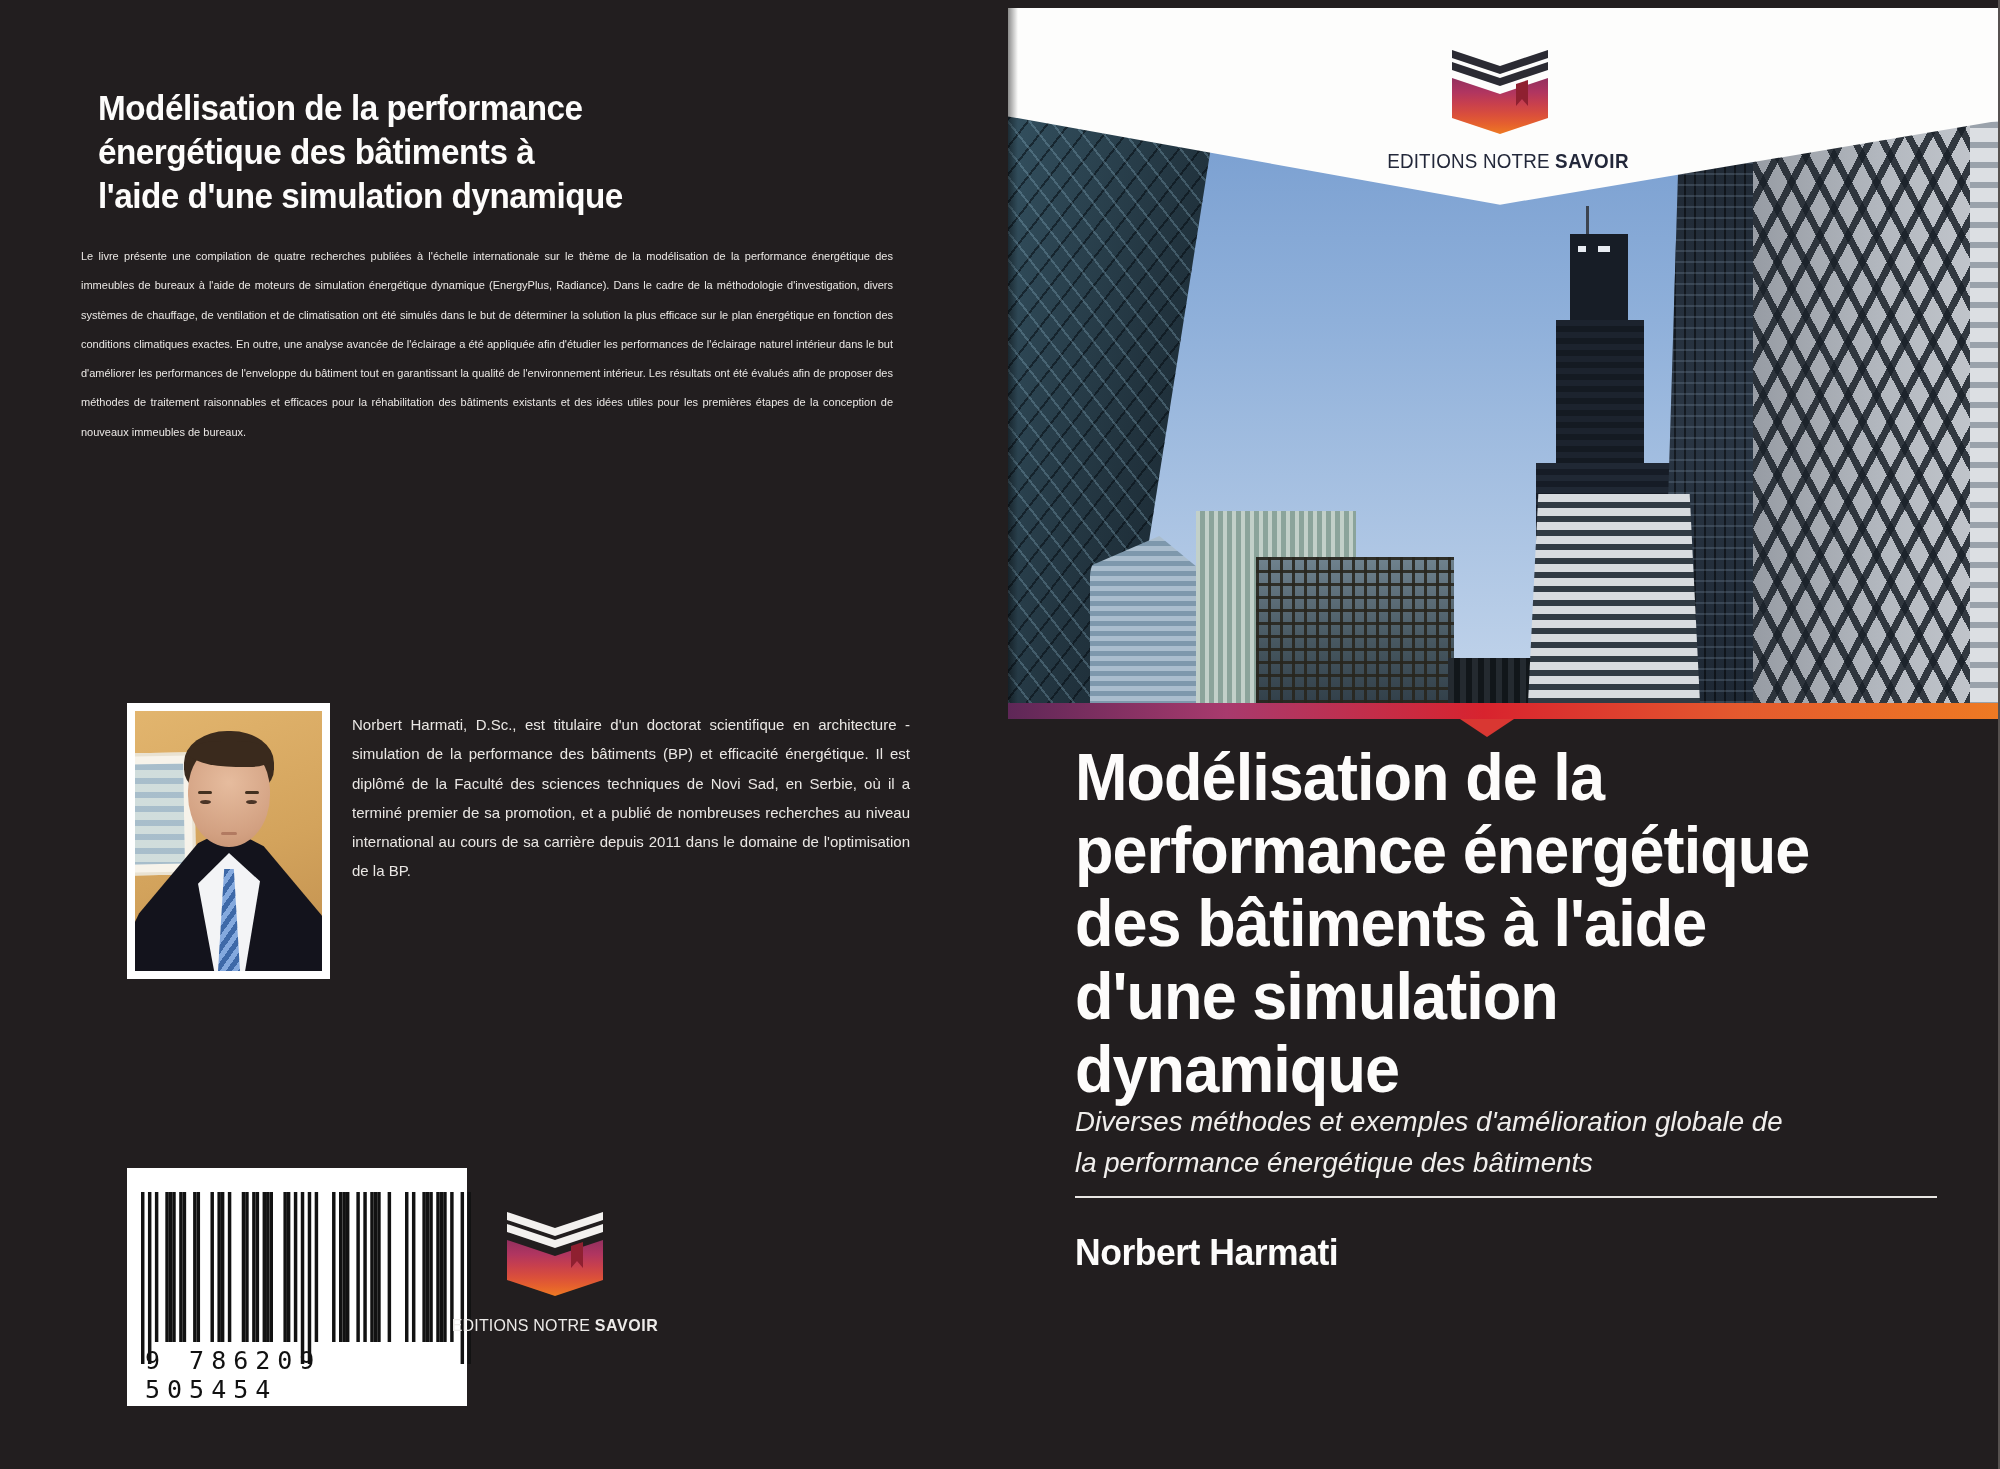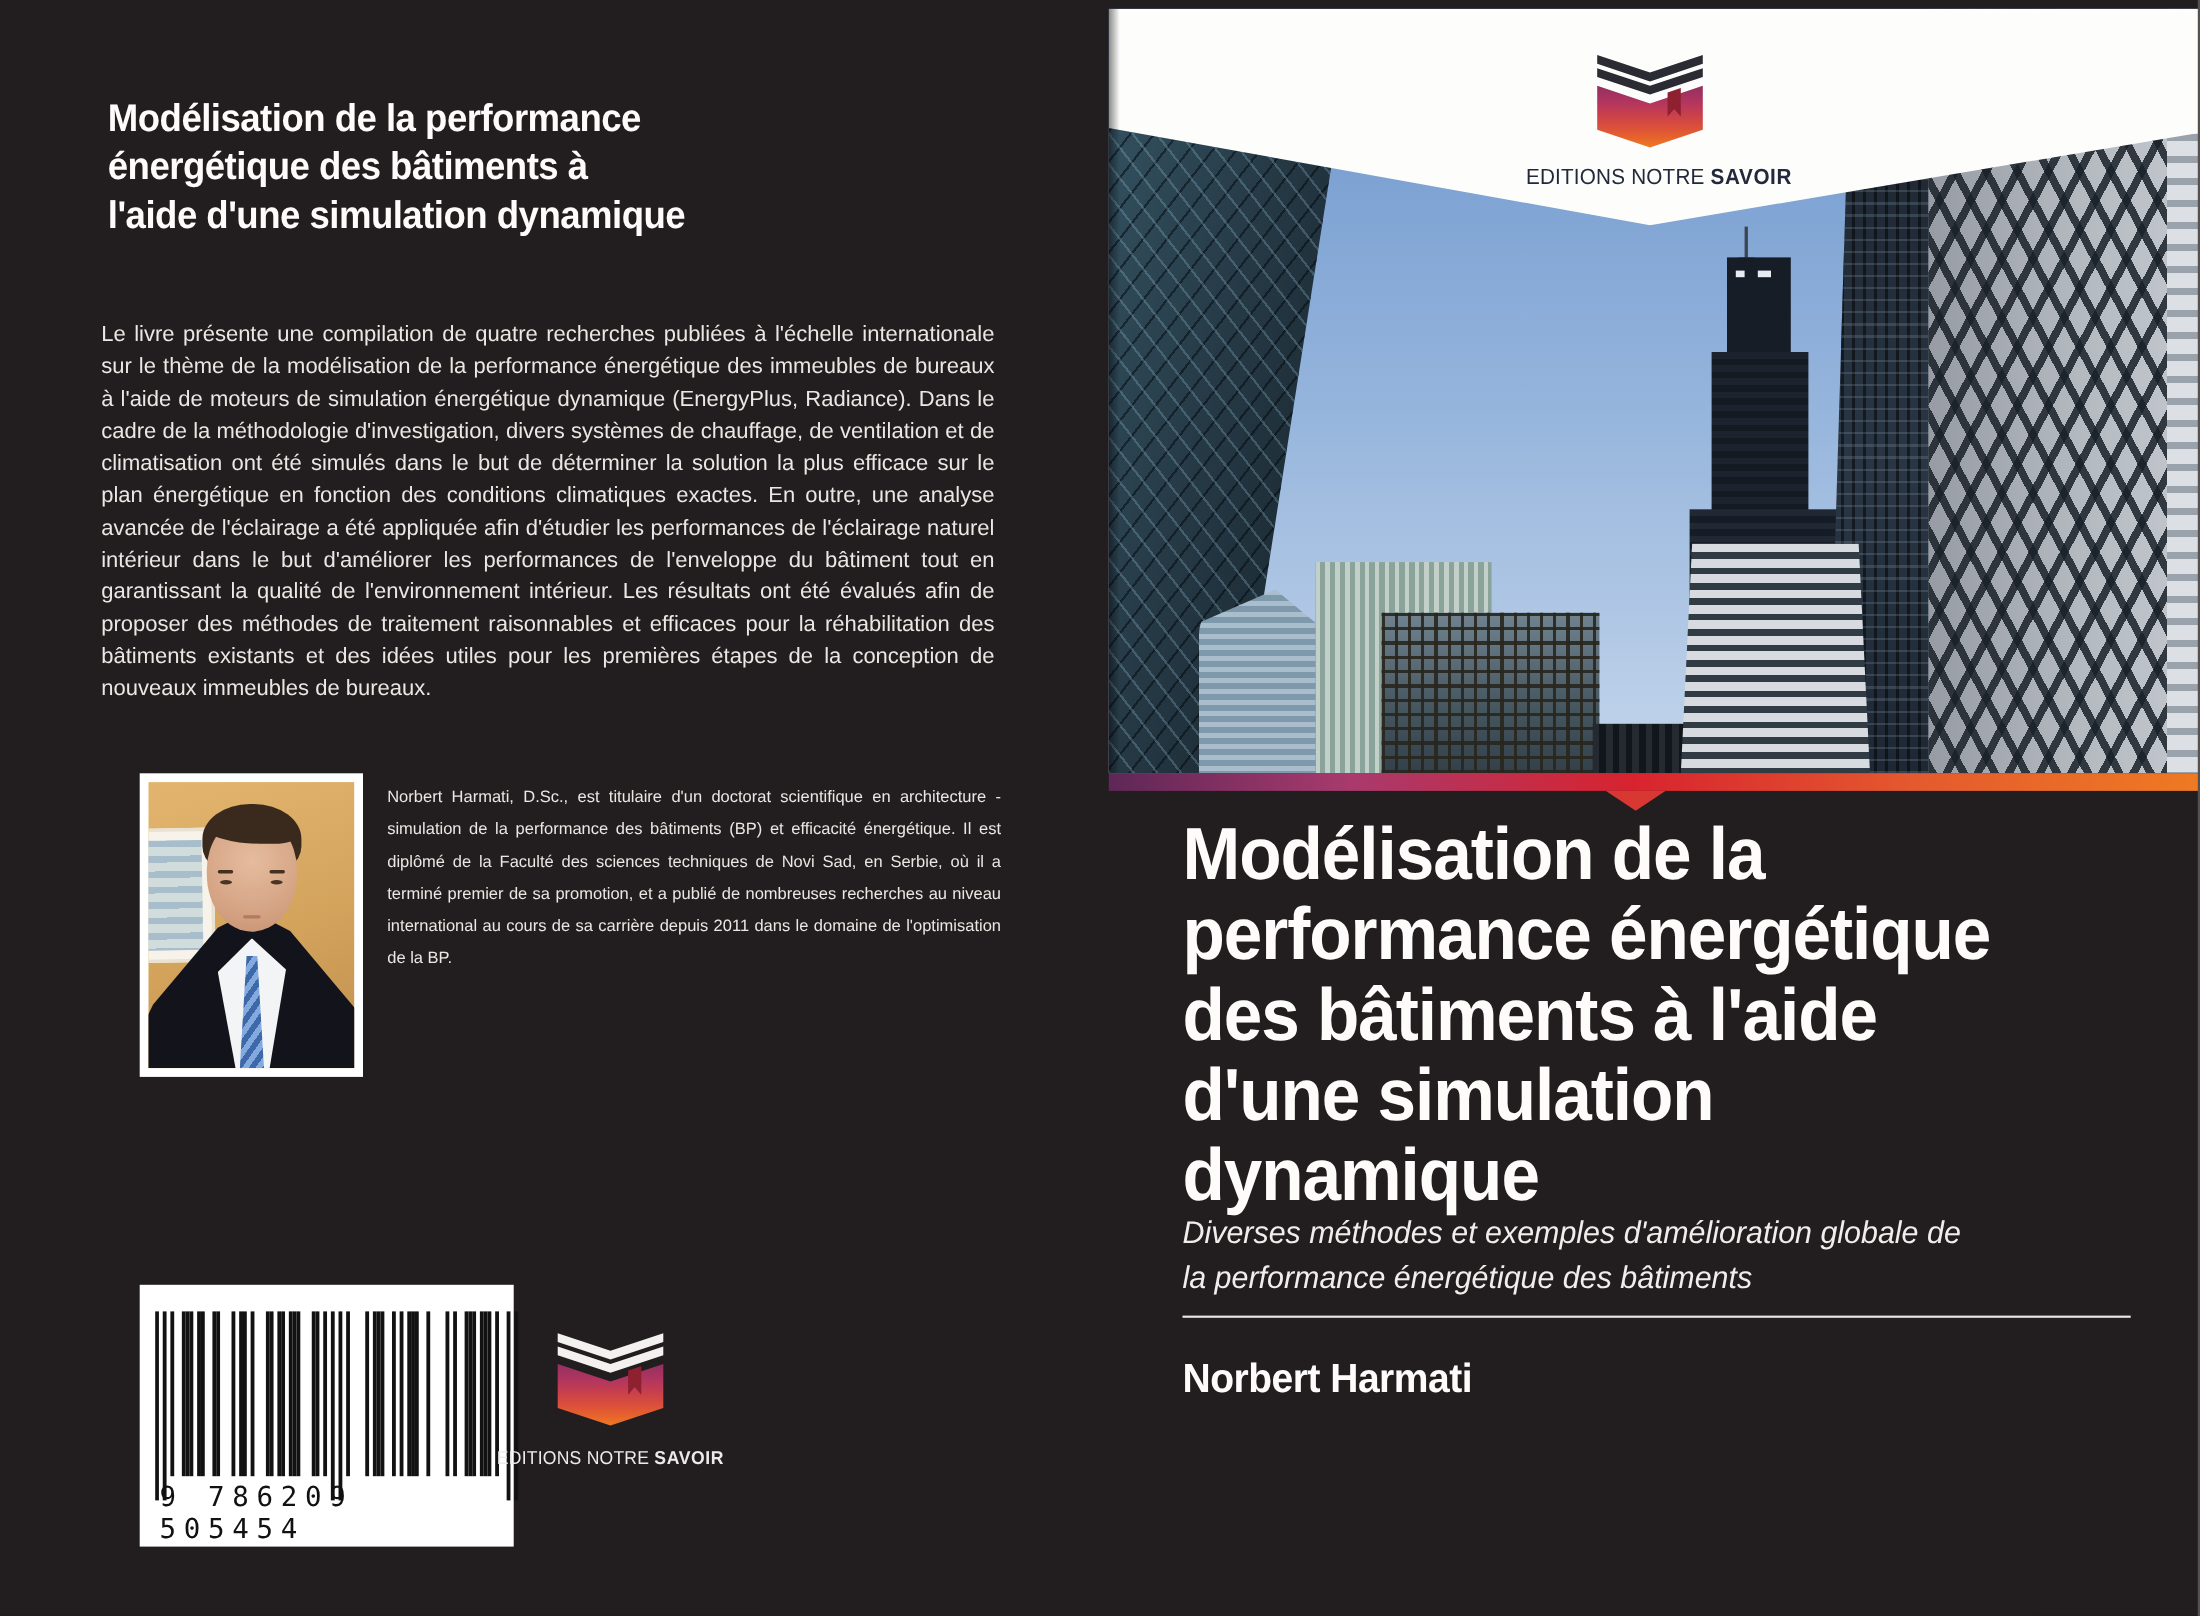--- a/index.html
+++ b/index.html
@@ -4,22 +4,22 @@
 <style>
   * { margin:0; padding:0; box-sizing:border-box; }
   body { font-family:"Liberation Sans", sans-serif; background:#111; }
   .cover { position:relative; width:2000px; height:1469px; background:var(--cover_bg,#221e1f); overflow:hidden; }
 
   
   .back { position:absolute; left:0; top:0; width:1008px; height:1469px; }
   .back-title { position:absolute; left:98px; top:86px; width:680px; color:#fdfcfb;
     font-size:35px; font-weight:bold; line-height:44px; white-space:pre-line;
     transform:scaleX(.95); transform-origin:left top; letter-spacing:-.5px; }
-  .back-desc { position:absolute; left:92px; top:242px; width:812px; color:#eae7e4;
-    font-size:20px; line-height:29.3px; text-align:justify;margin-top:48px; }
+  .back-desc { position:absolute; left:81px; top:242px; width:812px; color:#eae7e4;
+    font-size:11px; line-height:29.3px; text-align:justify; }
   .portrait { position:absolute; left:127px; top:703px; width:203px; height:276px;
     background:#fff; padding:8px; }
   .photo-area { position:relative; width:100%; height:100%; overflow:hidden;
     background:linear-gradient(160deg,#e2b56e 0%,#d3a35c 55%,#c08f4e 100%); }
   .wall-frame { position:absolute; left:-16px; top:42px; width:76px; height:122px;
     background:#f7f3ea; border:3px solid #e9e2d2; transform:rotate(-1deg); }
   .wall-frame-inner { position:absolute; inset:8px; background:
     repeating-linear-gradient(180deg, rgba(120,150,170,.45) 0 6px, rgba(210,220,210,.5) 6px 14px),
     #cfdee6; }
   .p-suit { position:absolute; bottom:0; left:-24px; width:235px; height:152px; background:#13131c;

